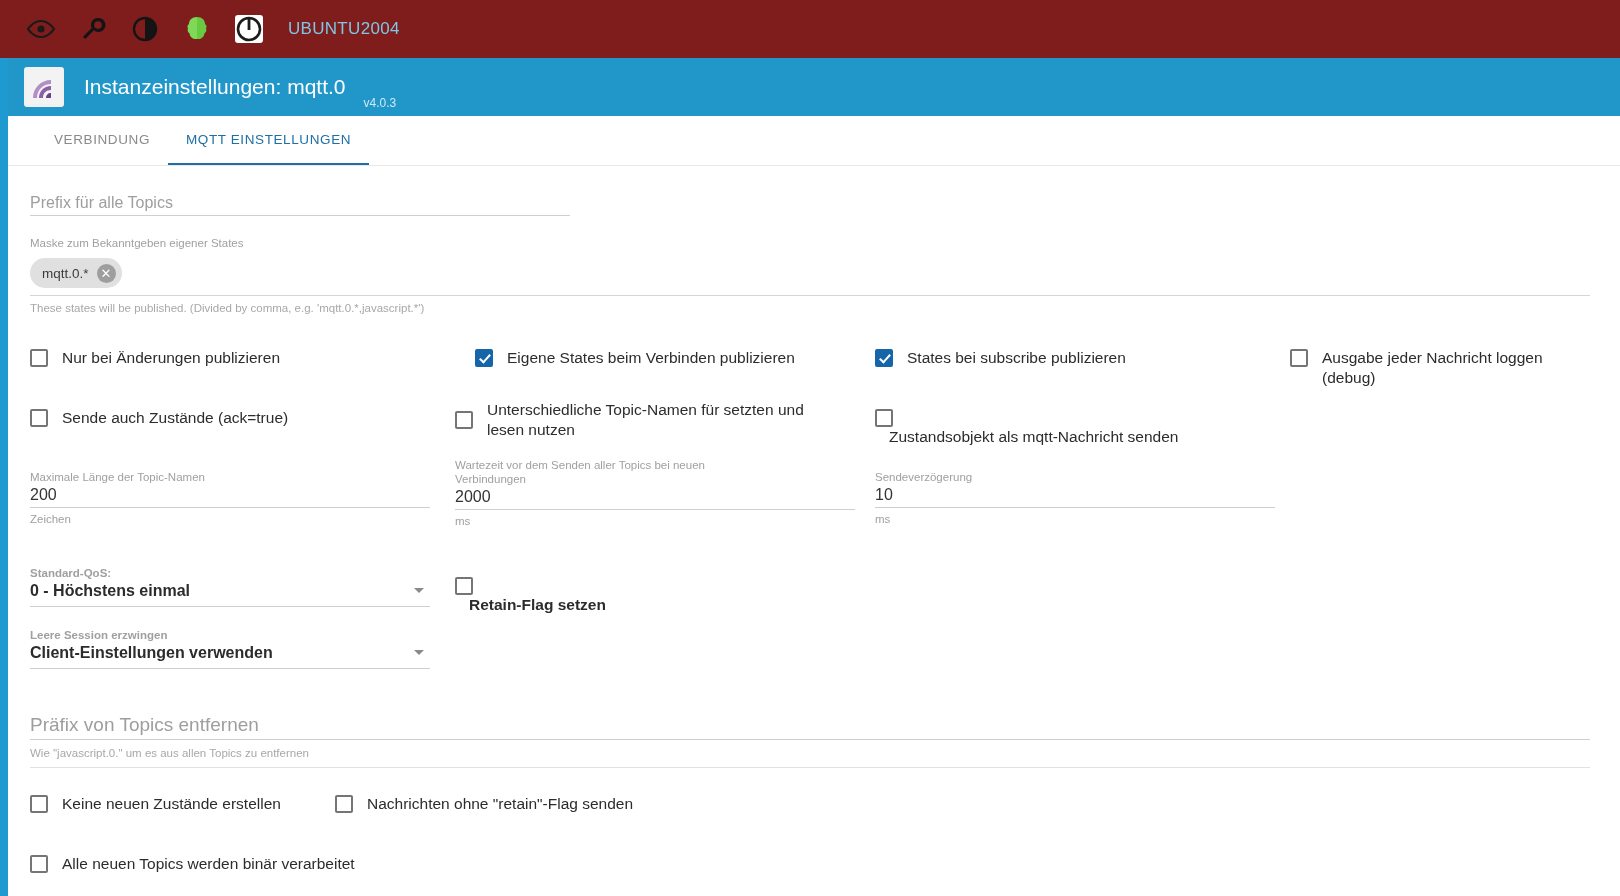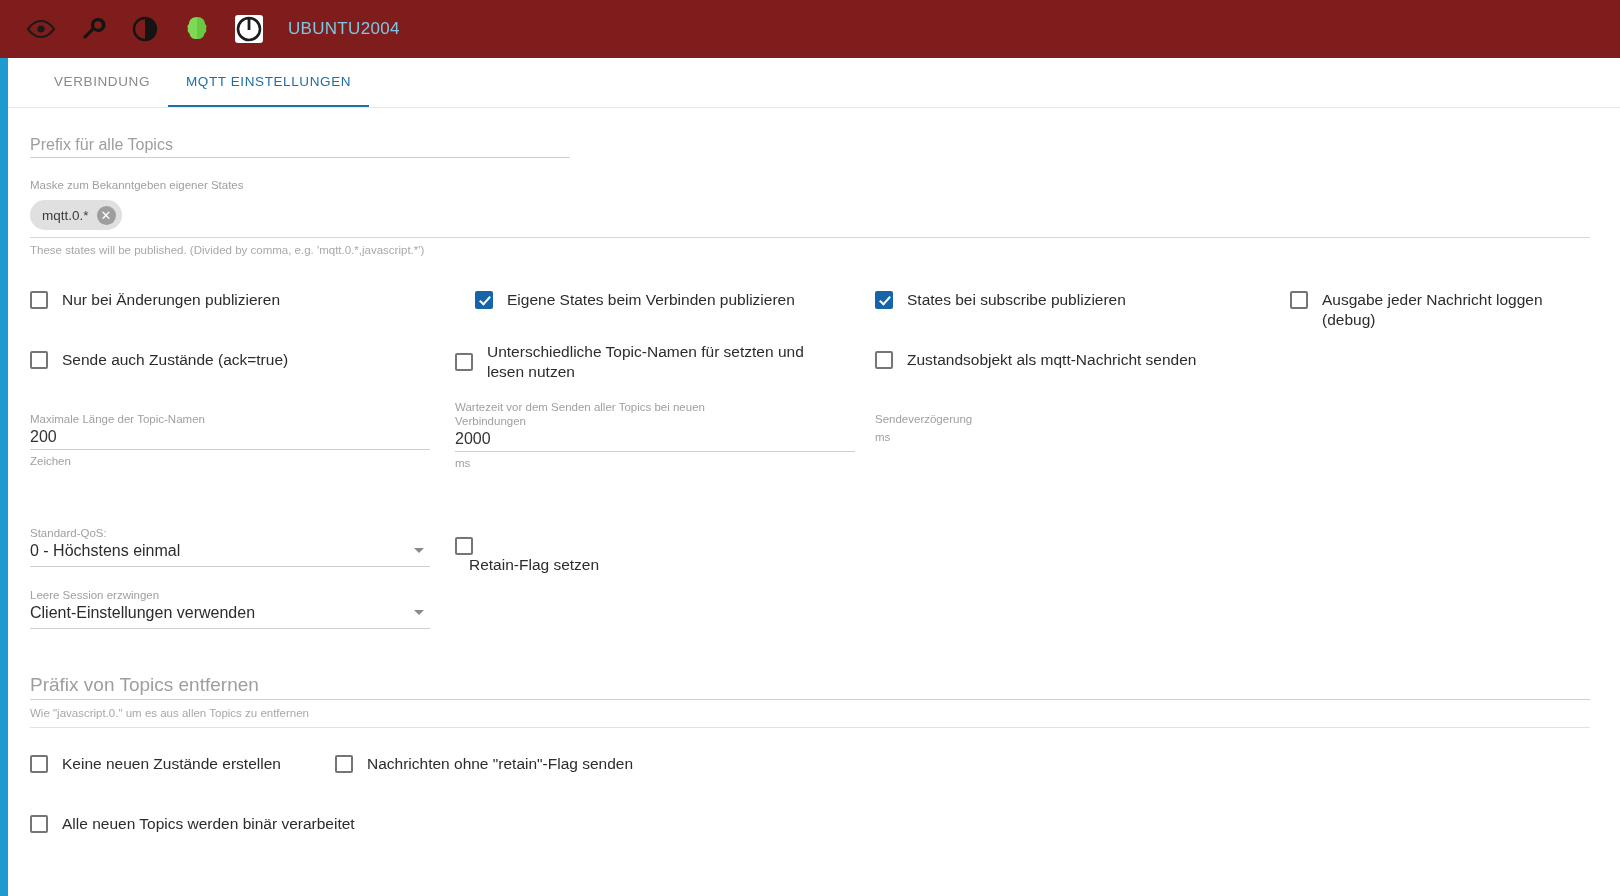--- a/index.html
+++ b/index.html
@@ -295,20 +295,32 @@
       <rect x="2" y="2" width="28" height="28" rx="3" fill="#ffffff"></rect>
       <circle cx="16" cy="16" r="11" fill="none" stroke="#1c1c1c" stroke-width="2.6"></circle>
       <rect x="14.6" y="5" width="2.8" height="12" fill="#1c1c1c"></rect>
     </svg>
   </div>
   <div class="tb-title">UBUNTU2004</div>
 </div>
 
 <div class="frame">
 
+  <div class="adapter-header">
+    <div class="adapter-logo">
+      <svg width="34" height="34" viewBox="0 0 34 34">
+        <rect width="34" height="34" fill="#f3f3f3"></rect>
+        <path d="M6 28c0-10 8-18 18-18v4C16 14 10 20 10 28z" fill="#b18ec4"></path>
+        <path d="M12 28c0-7 5-12 12-12v4c-5 0-8 3-8 8z" fill="#8d5fa8"></path>
+        <path d="M19 28c0-3 2-5 5-5v5z" fill="#6d3f87"></path>
+      </svg>
+    </div>
+    <div class="adapter-title">Instanzeinstellungen: mqtt.0</div>
+    <div class="adapter-version">v4.0.3</div>
+  </div>
 
   <div class="tabs">
     <div class="tab">VERBINDUNG</div>
     <div class="tab active">MQTT EINSTELLUNGEN</div>
   </div>
 
   <div class="content">
 
     <div class="prefix-row">
       <input id="prefix-input" class="field-underline" type="text" placeholder="Prefix für alle Topics" style="">
@@ -349,21 +361,21 @@
       <div class="cell cb-row" style="left:0; top:60px;">
         <div class="cb"></div>
         <div class="cb-label">Sende auch Zustände (ack=true)</div>
       </div>
 
       <div class="cell cb-row" style="left:425px; top:52px;">
         <div class="cb" style="margin-top:11px;"></div>
         <div class="cb-label" style="max-width:345px;">Unterschiedliche Topic-Namen für setzten und lesen nutzen</div>
       </div>
 
-      <div class="cell cb-row" style="left:845px; top:60px;">
+      <div class="cell cb-row" style="left:845px; top:60px;flex-direction:column;">
         <div class="cb"></div>
         <div class="cb-label" style="max-width:360px;">Zustandsobjekt als mqtt-Nachricht senden</div>
       </div>
     </div>
 
     <div class="numrow">
 
       <div class="numfield" style="left:0; top:0; width:400px;">
         <div class="tiny-label">Maximale Länge der Topic-Namen</div>
         <input class="field-underline" style="width: 400px;" type="text" value="200">
@@ -371,25 +383,26 @@
       </div>
 
       <div class="numfield" style="left:425px; top:-12px; width:400px;">
         <div class="tiny-label" style="width:300px;">Wartezeit vor dem Senden aller Topics bei neuen Verbindungen</div>
         <input class="field-underline" style="width: 400px;" type="text" value="2000">
         <div class="unit">ms</div>
       </div>
 
       <div class="numfield" style="left:845px; top:0; width:400px;">
         <div class="tiny-label">Sendeverzögerung</div>
+        <input class="field-underline" style="width: 400px;" type="text" value="10">
         <div class="unit">ms</div>
       </div>
     </div>
 
-    <div style="position:relative; height:130px; margin-top:22px;">
+    <div style="position:relative; height:130px; margin-top:4px;font-weight:bold;">
 
       <div class="selwrap" style="position:absolute; left:0; top:0;">
         <div class="tiny-label">Standard-QoS:</div>
         <div class="sel">
           <span>0 - Höchstens einmal</span>
           <span class="caret"></span>
         </div>
       </div>
 
       <div class="selwrap" style="position:absolute; left:0; top:62px;">

